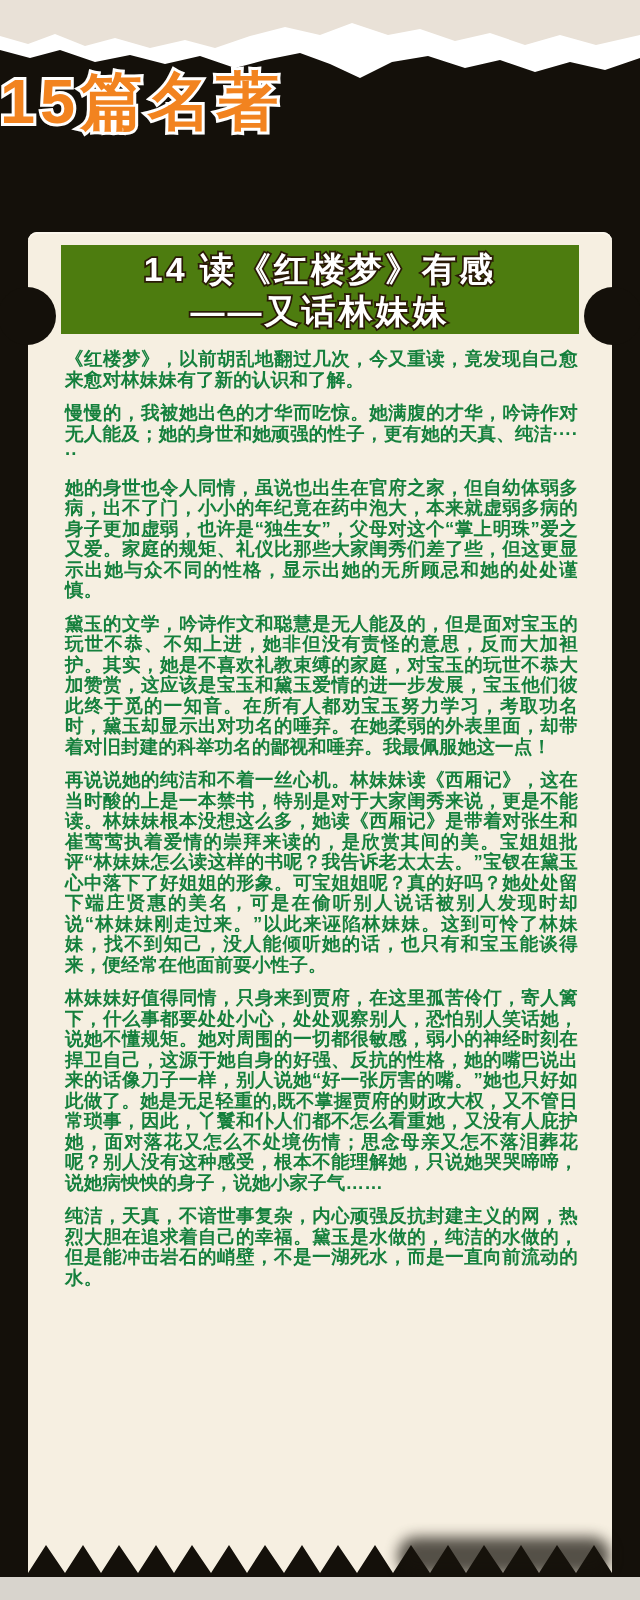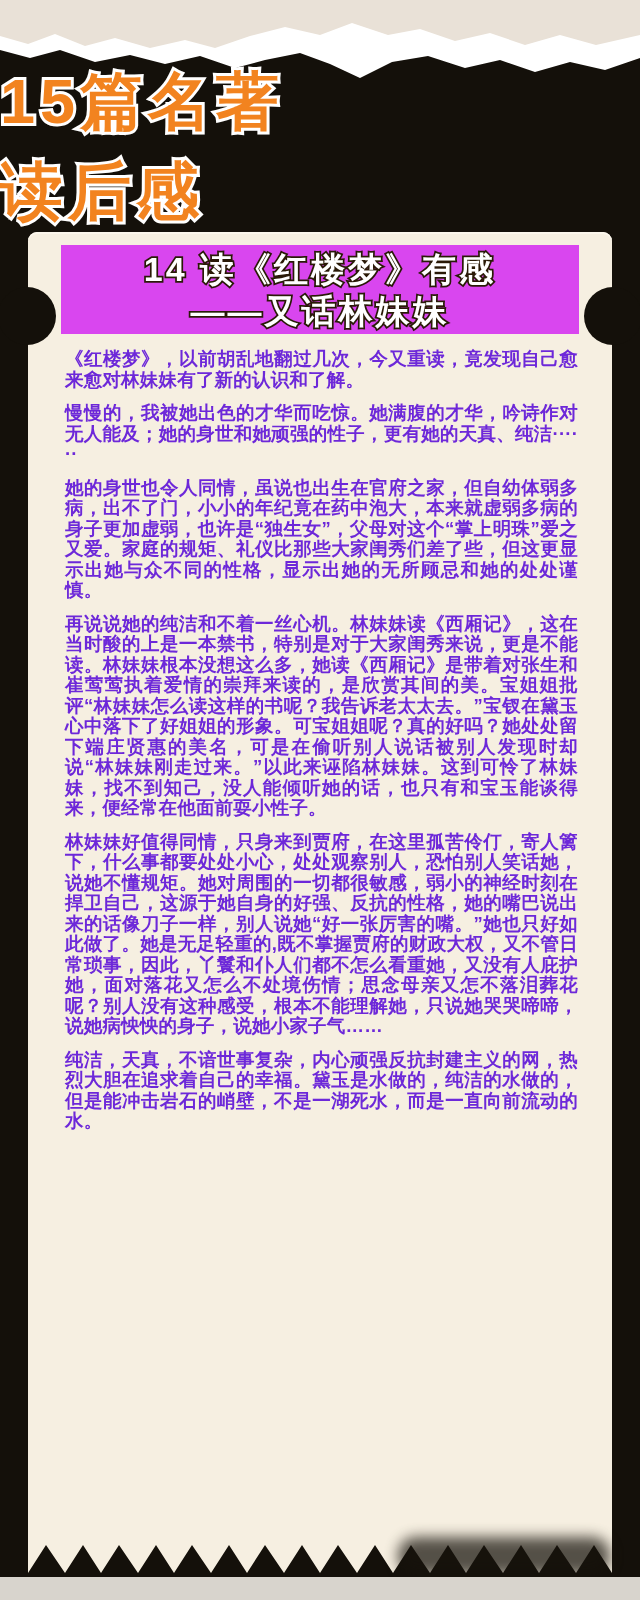--- a/index.html
+++ b/index.html
@@ -19,33 +19,33 @@
     paint-order:stroke fill;
     text-shadow:0 0 2px #ffffff;
   }
   .card{
     position:absolute;left:28px;top:232px;width:584px;height:1341px;
     background:#f6efe1;border-radius:9px 9px 0 0;
     box-shadow:inset 0 2px 0 #fbf6ec;
   }
   .header-bar{
     position:absolute;top:13px;left:33px;width:518px;height:89px;
-    background:#d946ef;text-align:center;padding-top:3px;box-sizing:border-box;
+    background:#4d7c0f;text-align:center;padding-top:3px;box-sizing:border-box;
   }
   .header-line{
     display:block;font-size:34px;line-height:42px;font-weight:800;
     letter-spacing:3px;color:#ffffff;
     -webkit-text-stroke:3.5px #2a1a07;
     paint-order:stroke fill;
   }
   .article{position:absolute;top:117px;left:37px;width:513px;}
   .article p{
     margin:0 0 13px 0;
     font-size:18.5px;line-height:20.5px;font-weight:700;
-    color:#6d28d9;text-align:justify;letter-spacing:.2px;
+    color:#15803d;text-align:justify;letter-spacing:.2px;
     word-break:break-all;
   }
   .sawtooth{position:absolute;left:0;bottom:0;display:block;}
   .notch{
     position:absolute;width:58px;height:58px;border-radius:50%;
     background:#14100a;top:287px;
   }
   .notch-left{left:-2px;}
   .notch-right{left:584px;}
   .smudge{
@@ -61,34 +61,34 @@
 <body>
 
 <svg class="tear" width="640" height="96" viewBox="0 0 640 96">
   <rect x="0" y="0" width="640" height="96" fill="#e9e1d7"></rect>
   <polygon fill="#ffffff" points="0,36 28,44 55,34 85,46 115,38 150,48 185,40 215,48 250,36 285,27 320,35 352,23 388,35 420,29 455,41 490,33 525,45 560,35 596,45 640,35 640,96 0,96"></polygon>
   <polygon fill="#14100a" points="0,50 30,58 60,50 95,62 130,55 165,64 200,56 235,68 265,60 300,53 330,64 360,78 392,62 428,56 465,68 500,60 535,72 570,62 605,70 640,58 640,96 0,96"></polygon>
 </svg>
 
 <div class="banner">
   <div>15篇名著</div>
-  <div>读后感</div>
 </div>
 
 <div class="card">
 
   <div class="header-bar">
     <span class="header-line">14 读《红楼梦》有感</span>
     <span class="header-line">——又话林妹妹</span>
   </div>
 
   <div class="article">
     <p>《红楼梦》，以前胡乱地翻过几次，今又重读，竟发现自己愈来愈对林妹妹有了新的认识和了解。</p>
     <p>慢慢的，我被她出色的才华而吃惊。她满腹的才华，吟诗作对无人能及；她的身世和她顽强的性子，更有她的天真、纯洁······</p>
     <p>她的身世也令人同情，虽说也出生在官府之家，但自幼体弱多病，出不了门，小小的年纪竟在药中泡大，本来就虚弱多病的身子更加虚弱，也许是“独生女”，父母对这个“掌上明珠”爱之又爱。家庭的规矩、礼仪比那些大家闺秀们差了些，但这更显示出她与众不同的性格，显示出她的无所顾忌和她的处处谨慎。</p>
+    <p>黛玉的文学，吟诗作文和聪慧是无人能及的，但是面对宝玉的玩世不恭、不知上进，她非但没有责怪的意思，反而大加袒护。其实，她是不喜欢礼教束缚的家庭，对宝玉的玩世不恭大加赞赏，这应该是宝玉和黛玉爱情的进一步发展，宝玉他们彼此终于觅的一知音。在所有人都劝宝玉努力学习，考取功名时，黛玉却显示出对功名的唾弃。在她柔弱的外表里面，却带着对旧封建的科举功名的鄙视和唾弃。我最佩服她这一点！</p>
     <p>再说说她的纯洁和不着一丝心机。林妹妹读《西厢记》，这在当时酸的上是一本禁书，特别是对于大家闺秀来说，更是不能读。林妹妹根本没想这么多，她读《西厢记》是带着对张生和崔莺莺执着爱情的崇拜来读的，是欣赏其间的美。宝姐姐批评“林妹妹怎么读这样的书呢？我告诉老太太去。”宝钗在黛玉心中落下了好姐姐的形象。可宝姐姐呢？真的好吗？她处处留下端庄贤惠的美名，可是在偷听别人说话被别人发现时却说“林妹妹刚走过来。”以此来诬陷林妹妹。这到可怜了林妹妹，找不到知己，没人能倾听她的话，也只有和宝玉能谈得来，便经常在他面前耍小性子。</p>
     <p>林妹妹好值得同情，只身来到贾府，在这里孤苦伶仃，寄人篱下，什么事都要处处小心，处处观察别人，恐怕别人笑话她，说她不懂规矩。她对周围的一切都很敏感，弱小的神经时刻在捍卫自己，这源于她自身的好强、反抗的性格，她的嘴巴说出来的话像刀子一样，别人说她“好一张厉害的嘴。”她也只好如此做了。她是无足轻重的,既不掌握贾府的财政大权，又不管日常琐事，因此，丫鬟和仆人们都不怎么看重她，又没有人庇护她，面对落花又怎么不处境伤情；思念母亲又怎不落泪葬花呢？别人没有这种感受，根本不能理解她，只说她哭哭啼啼，说她病怏怏的身子，说她小家子气……</p>
     <p>纯洁，天真，不谙世事复杂，内心顽强反抗封建主义的网，热烈大胆在追求着自己的幸福。黛玉是水做的，纯洁的水做的，但是能冲击岩石的峭壁，不是一湖死水，而是一直向前流动的水。</p>
 
   </div>
 
   <svg class="sawtooth" width="584" height="28" viewBox="0 0 584 28">
     <polygon fill="#14100a" points="0,28 18,0 37,28 55,0 73,28 91,0 110,28 128,0 146,28 164,0 183,28 201,0 219,28 237,0 256,28 274,0 292,28 310,0 329,28 347,0 365,28 383,0 402,28 420,0 438,28 456,0 475,28 493,0 511,28 529,0 548,28 566,0 584,28"></polygon>
   </svg>
 </div>

